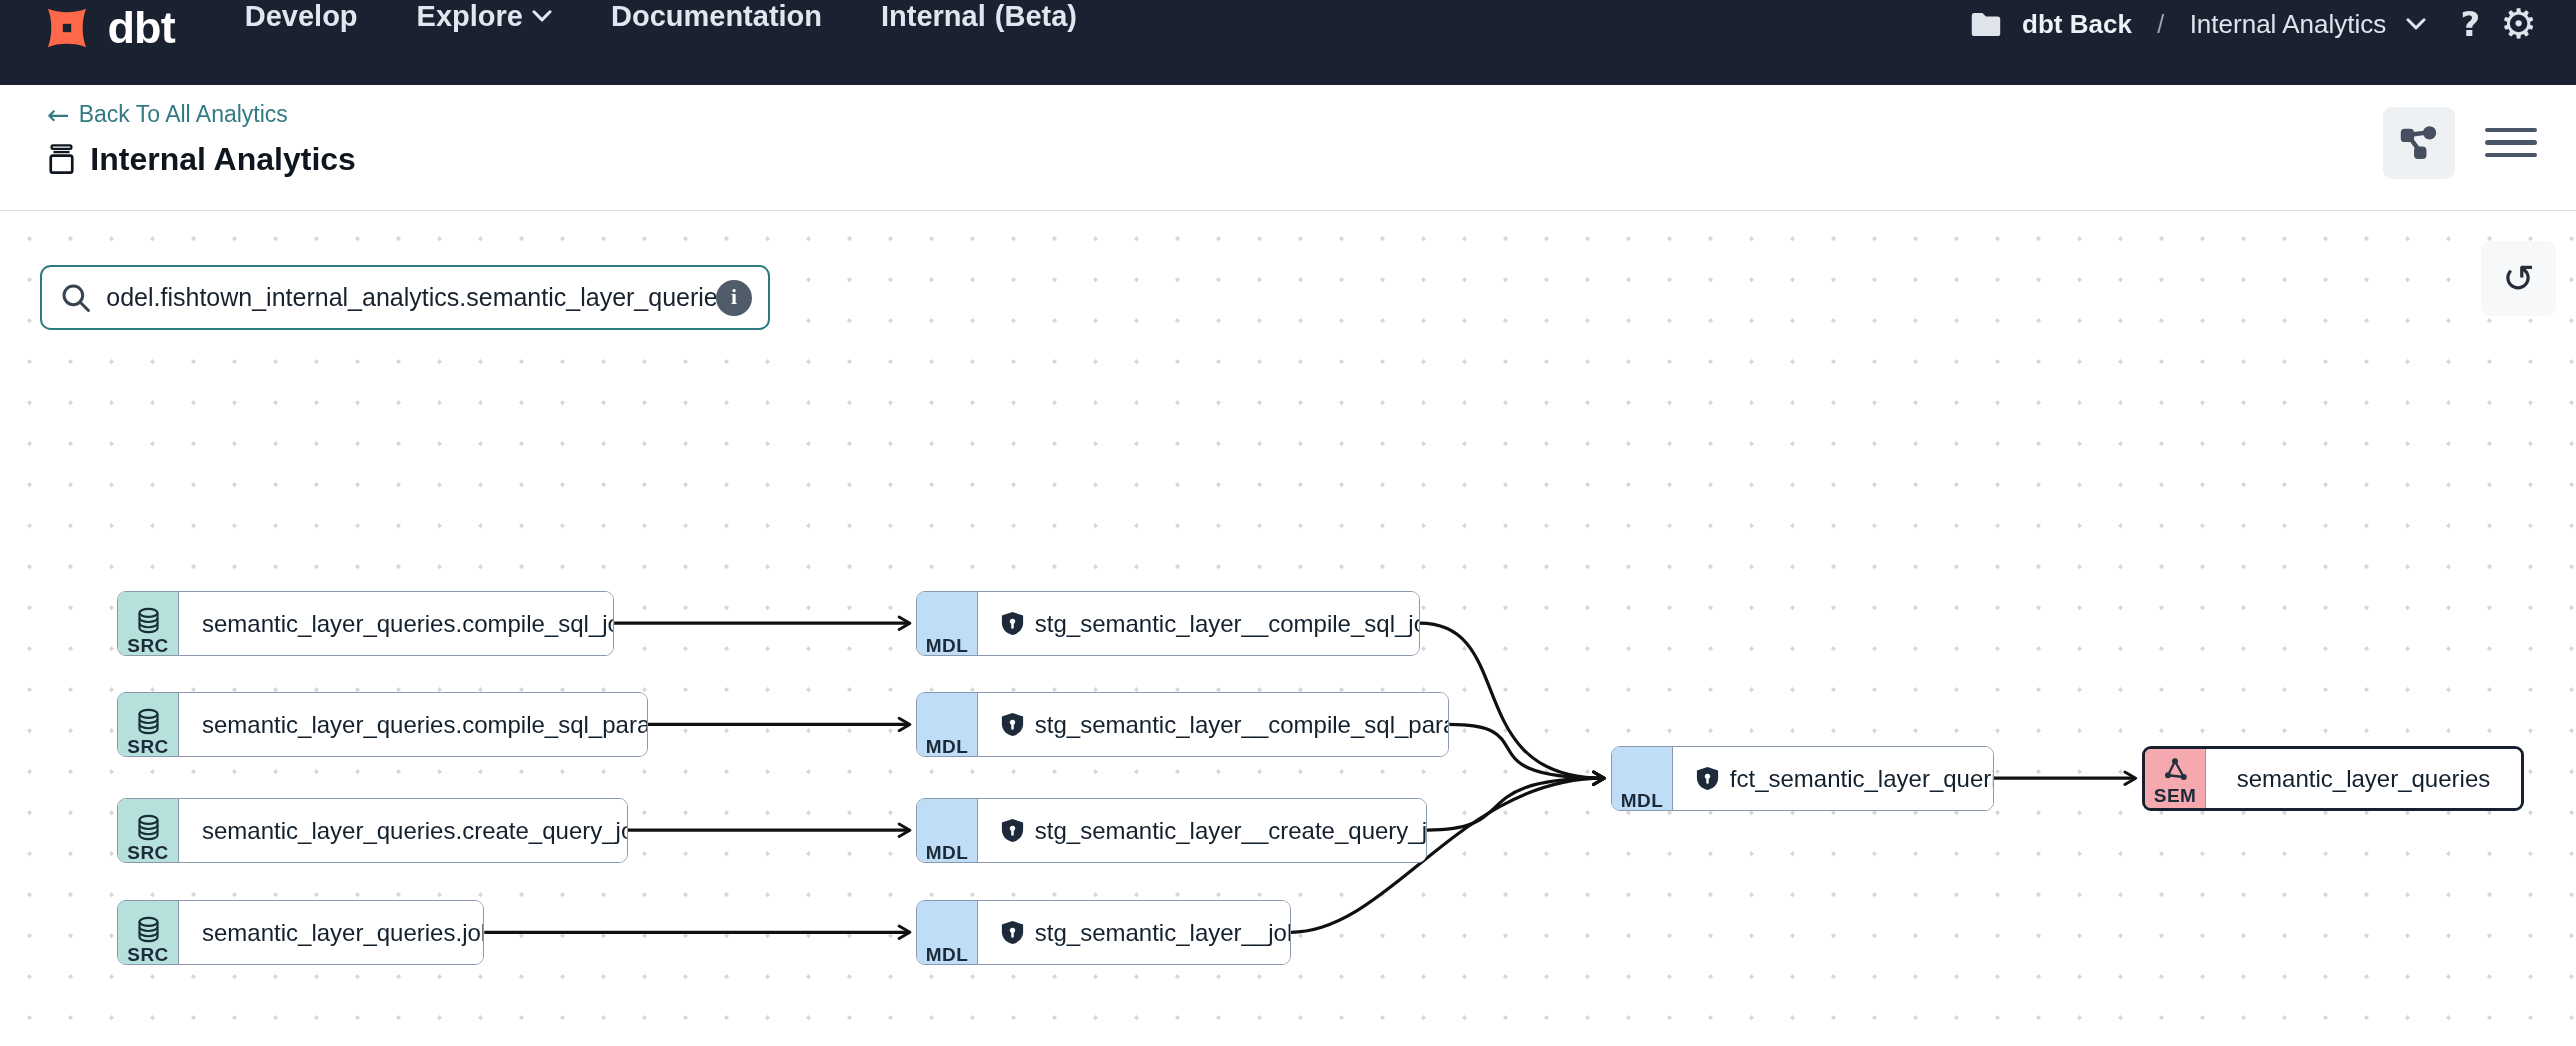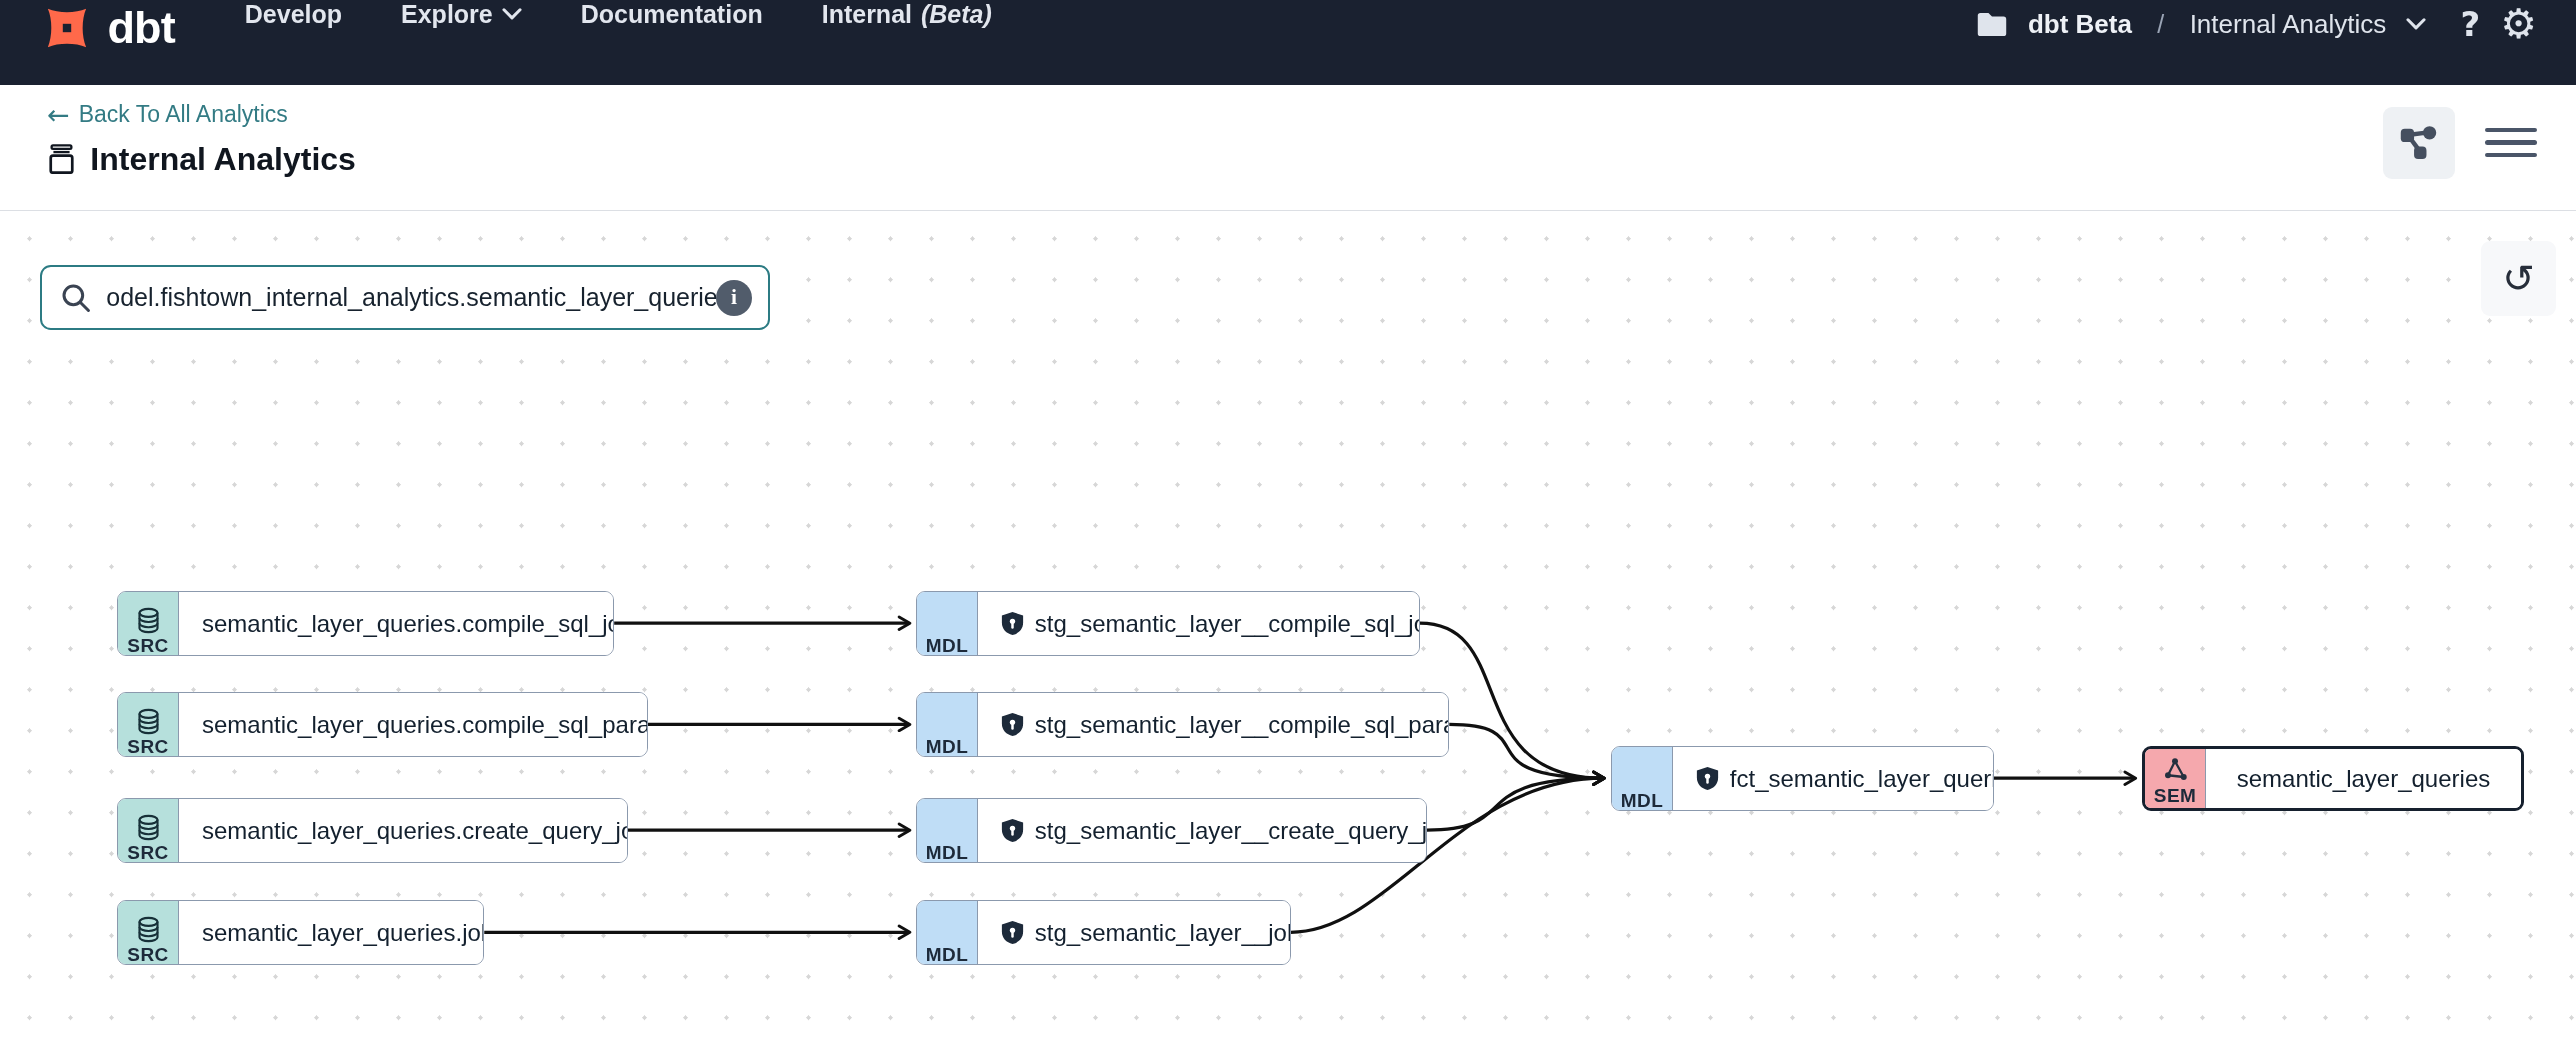--- a/index.html
+++ b/index.html
@@ -5,23 +5,23 @@
   * { margin:0; padding:0; box-sizing:border-box; }
   html,body { width:2576px; height:1047px; overflow:hidden; background:#fff;
     font-family:"Liberation Sans", sans-serif; }
 
   
   .navbar { height:85px; background:var(--navbar-bg,#1a2130); display:flex;
     align-items:flex-start; padding:0 39px; color:#e7eaf0; }
   .logo-wrap { display:flex; align-items:center; gap:12.5px; margin-right:70px; }
   .logo-text { font-size:45px; font-weight:800; color:#fff; letter-spacing:-0.9px; }
   .nav-items { display:flex; align-items:center; gap:59px; flex:1; }
-  .nav-item { font-size:25px; font-weight:600; color:#e2e6ee; cursor:pointer;
+  .nav-item { font-size:29px; font-weight:600; color:#e2e6ee; cursor:pointer;
     display:flex; align-items:center; gap:9px; text-decoration:none; }
-  .nav-item .beta { font-style:italic; font-weight:600; }
+  .nav-item .beta { font-weight:600; }
   .chev { width:20px; height:12.5px; }
   .nav-right { display:flex; align-items:center; gap:20px; }
   .crumb-bold { font-size:26px; font-weight:700; color:#eef1f6; }
   .crumb-sep { font-size:25px; color:#9aa4b5; margin:0 5.4px; }
   .crumb { font-size:26px; font-weight:400; color:#dfe4ec; }
   .nav-icon-btn { background:none; border:none; color:#dfe4ec; cursor:pointer;
     display:flex; align-items:center; }
   .qmark { font-size:34px; font-weight:700; color:#dfe4ec;
     font-family:"DejaVu Sans", sans-serif; }
   .gear-glyph { font-size:41px; color:#dfe4ec; font-family:"DejaVu Sans", sans-serif; }
@@ -107,21 +107,21 @@
     </a>
     <a class="nav-item">
       <span>Internal</span>
       <span class="beta">(Beta)</span>
     </a>
   </div>
   <div class="nav-right">
     <svg width="32" height="27" viewBox="0 0 36 30">
       <path d="M2 5 a3 3 0 0 1 3-3 h9 l4 4 h13 a3 3 0 0 1 3 3 v16 a3 3 0 0 1 -3 3 H5 a3 3 0 0 1 -3-3 Z" fill="#dfe4ec"></path>
     </svg>
-    <span class="crumb-bold">dbt Beta</span>
+    <span class="crumb-bold">dbt Back</span>
     <span class="crumb-sep">/</span>
     <span class="crumb">Internal Analytics</span>
     <svg class="chev" viewBox="0 0 22 14">
       <polyline points="2,2 11,11 20,2" fill="none" stroke="#dfe4ec" stroke-width="3.4" stroke-linecap="round" stroke-linejoin="round"></polyline>
     </svg>
     <button class="nav-icon-btn" style="margin-left:14.3px;">
       <span class="qmark">?</span>
     </button>
     <button class="nav-icon-btn">
       <span class="gear-glyph">⚙</span>

